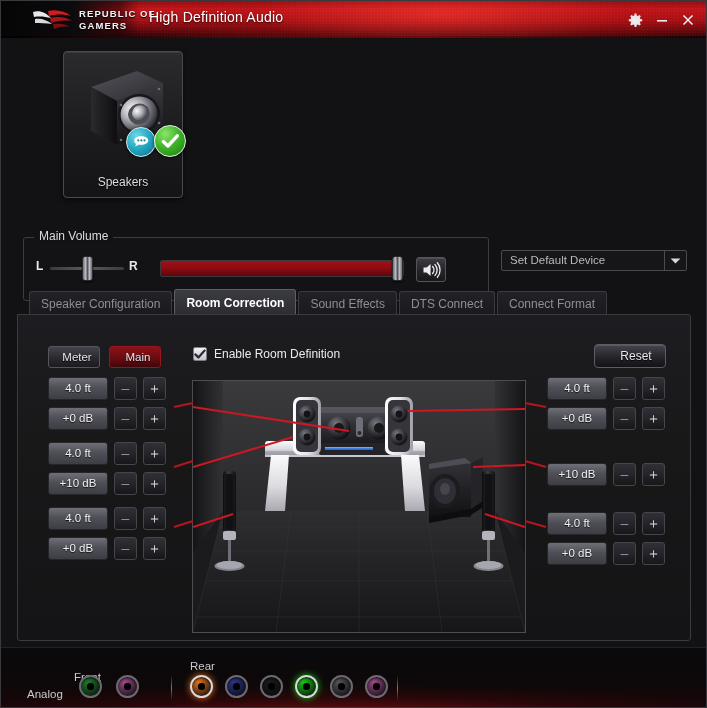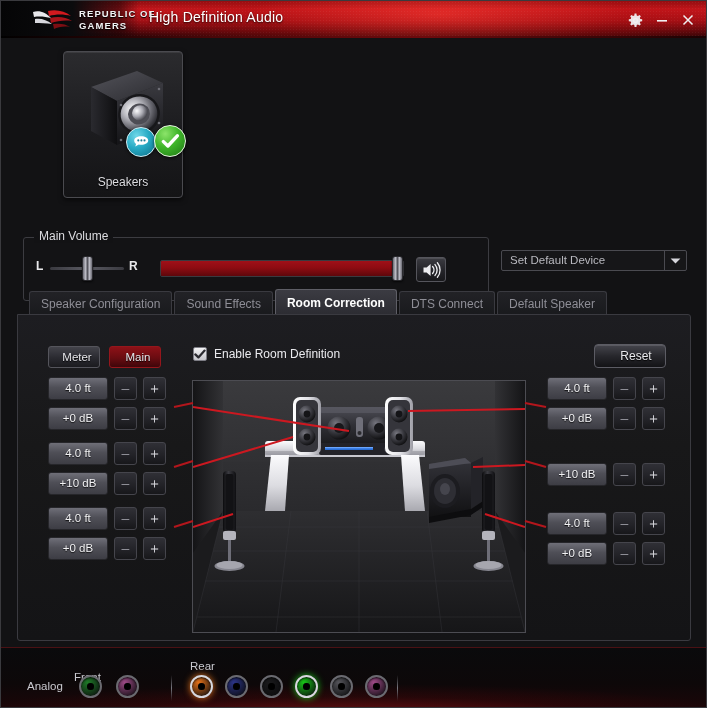--- a/index.html
+++ b/index.html
@@ -407,24 +407,24 @@
     <div id="default-device-label">Set Default Device</div>
     <div id="default-device-arrow">
       <svg width="11" height="8" viewBox="0 0 11 8">
         <path d="M0.6 1.4 L5.5 6.6 L10.4 1.4 Z" fill="#d6d6dc"></path>
       </svg>
     </div>
   </div>
 
   <div id="tabbar">
       <div class="tab">Speaker Configuration</div>
+      <div class="tab active">Room Correction</div>
       <div class="tab">Sound Effects</div>
-      <div class="tab active">Room Correction</div>
       <div class="tab">DTS Connect</div>
-      <div class="tab">Default Speaker</div>
+      <div class="tab">Connect Format</div>
     </div>
 
   <div id="content-panel">
 
     <div class="seg-btn" id="btn-meter">Meter</div>
     <div class="seg-btn" id="btn-feet">Main</div>
 
     <div id="enable-row">
       <div id="enable-checkbox">
         <svg width="12" height="11" viewBox="0 0 12 11">
@@ -654,21 +654,21 @@
         <div class="ctl-step plus">＋</div>
       </div>
       <div class="ctl-row" style="top: 226px; left: 529px;">
         <div class="ctl-val">+0 dB</div>
         <div class="ctl-step minus">–</div>
         <div class="ctl-step plus">＋</div>
       </div>
     </div>
 
   <div id="jack-panel">
-    <div class="jack-group-label" style="left:26px; top:32px;">Analog</div>
+    <div class="jack-group-label" style="left:26px; top:40px;">Analog</div>
     <div class="jack-group-label" style="left:73px; top:12px;margin-top:11px;">Front</div>
     <div class="jack-group-label" style="left:189px; top:12px;">Rear</div>
     <div class="jack-divider" style="left:170px; top:27px;"></div>
     <div class="jack-divider" style="left:396px; top:27px;"></div>
     <div id="jacks-front">
         <div class="jack" style="left: 78px; top: 27px; background: radial-gradient(circle at 35% 28%, rgb(31, 122, 40), rgb(11, 11, 13) 95%);">
           <div class="hole"></div>
         </div>
         <div class="jack" style="left: 115px; top: 27px; background: radial-gradient(circle at 35% 28%, rgb(156, 74, 134), rgb(11, 11, 13) 95%);">
           <div class="hole"></div>

